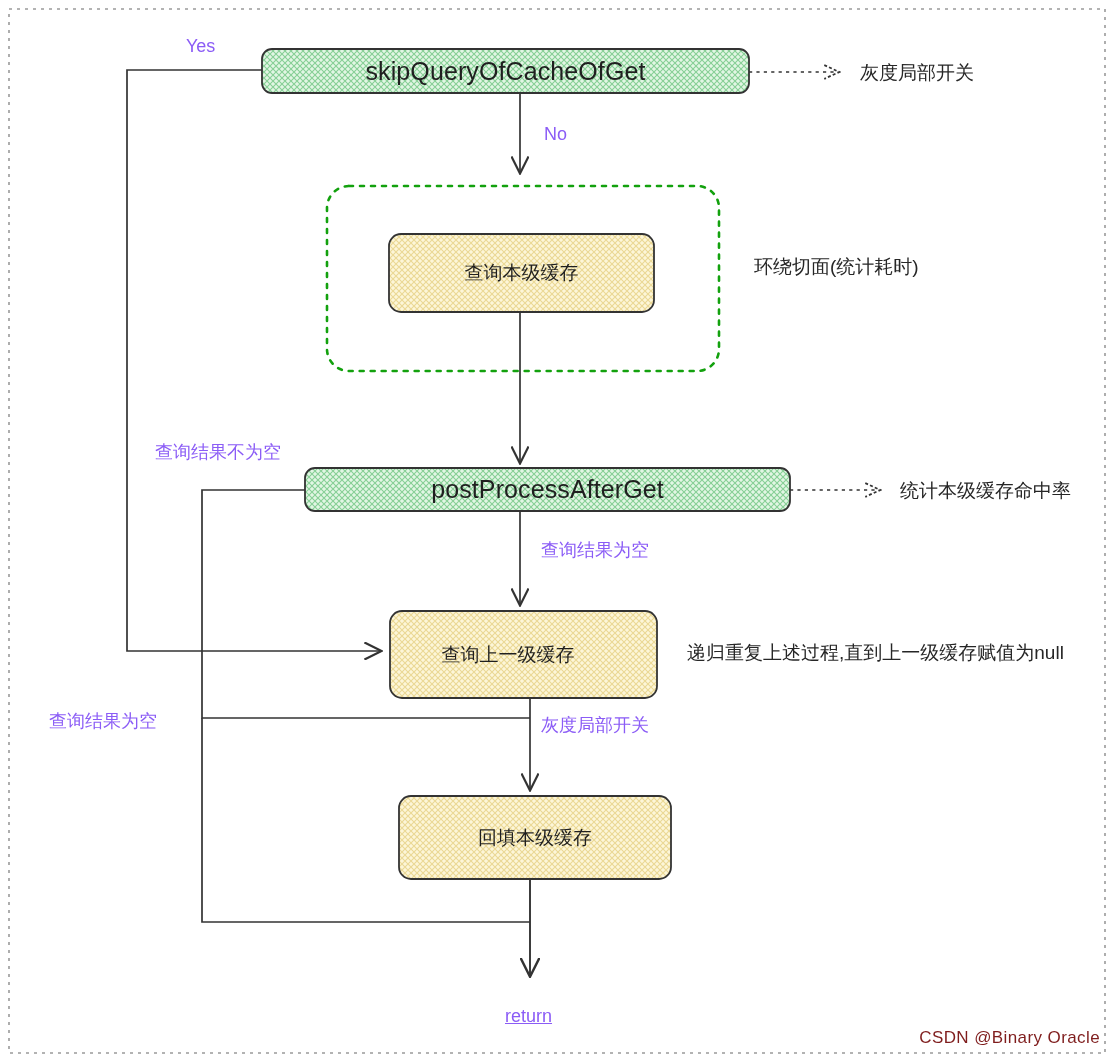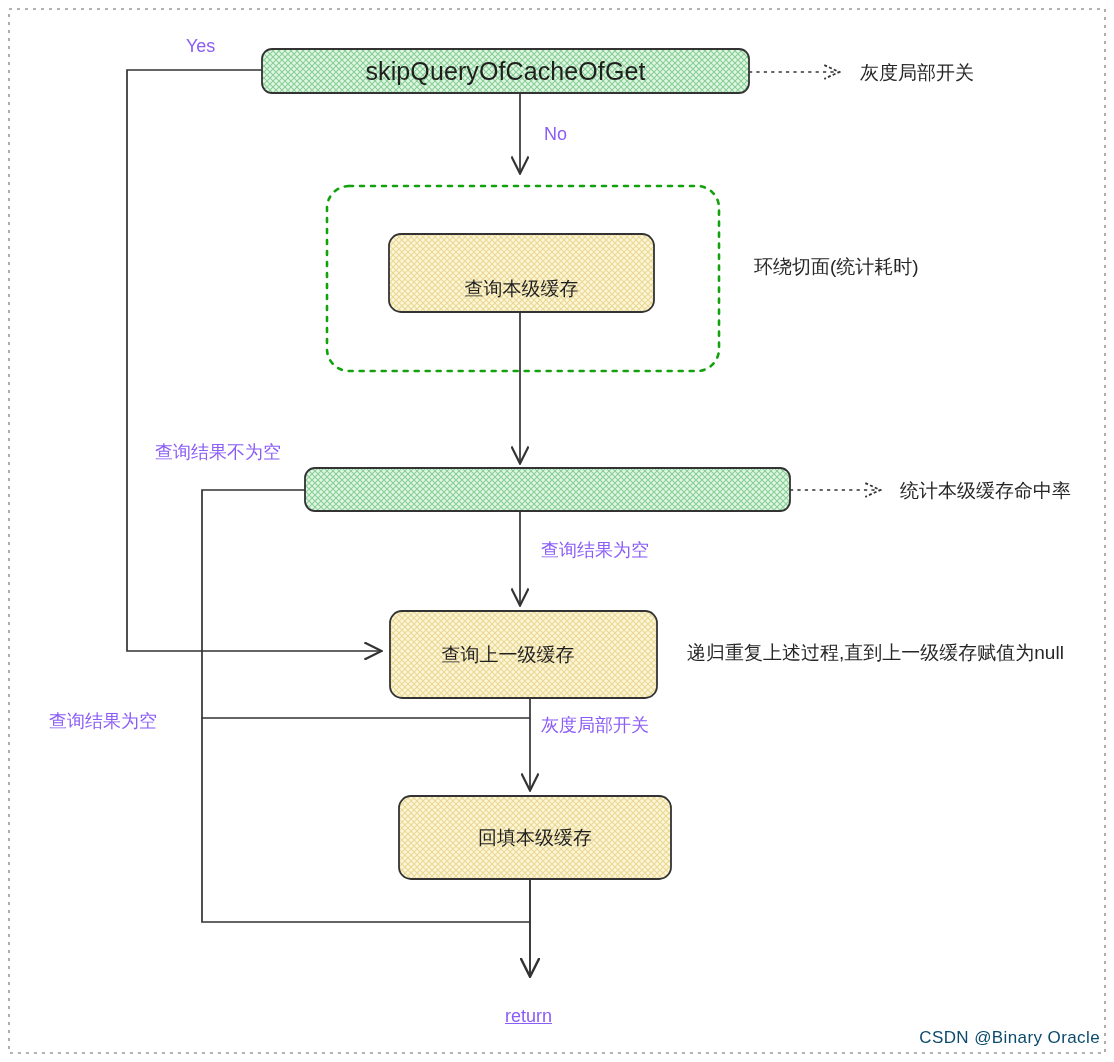--- a/index.html
+++ b/index.html
@@ -29,21 +29,21 @@
   }
   .note-label{
     position:absolute;
     color:#262626;
     font-size:19px;
     white-space:nowrap;
   }
   .watermark{
     position:absolute;
     right:14px;bottom:14px;
-    color:#0c4a6e;
+    color:#7f1d1d;
     font-size:17px;
     white-space:nowrap;
     letter-spacing:.4px;
   }
 </style>
 </head>
 <body>
 
 <div id="canvas">
 
@@ -114,22 +114,23 @@
     <g>
       <rect x="390" y="611" width="267" height="87" rx="12" ry="12" fill="url(#hatchYellow)" stroke="#333" stroke-width="1.8"></rect>
     </g>
     <g>
       <rect x="399" y="796" width="272" height="83" rx="12" ry="12" fill="url(#hatchYellow)" stroke="#333" stroke-width="1.8"></rect>
     </g>
   </svg>
 
   <div class="node-label mono-label" style="left:262px;top:49px;width:487px;height:44px;">skipQueryOfCacheOfGet</div>
 
-  <div class="node-label cn-label" style="left:389px;top:234px;width:265px;height:78px;margin-top:16px;">查询本级缓存</div>
+  <div class="node-label cn-label" style="left:389px;top:234px;width:265px;height:78px;">查询本级缓存</div>
 
+  <div class="node-label mono-label" style="left:305px;top:468px;width:485px;height:43px;">postProcessAfterGet</div>
 
   <div class="node-label cn-label" style="left:390px;top:611px;width:236px;height:87px;">查询上一级缓存</div>
 
   <div class="node-label cn-label" style="left:399px;top:796px;width:272px;height:83px;">回填本级缓存</div>
 
   <div class="edge-label" style="left:186px;top:36px;">Yes</div>
 
   <div class="edge-label" style="left:544px;top:124px;">No</div>
 
   <div class="edge-label" style="left:155px;top:440px;">查询结果不为空</div>

